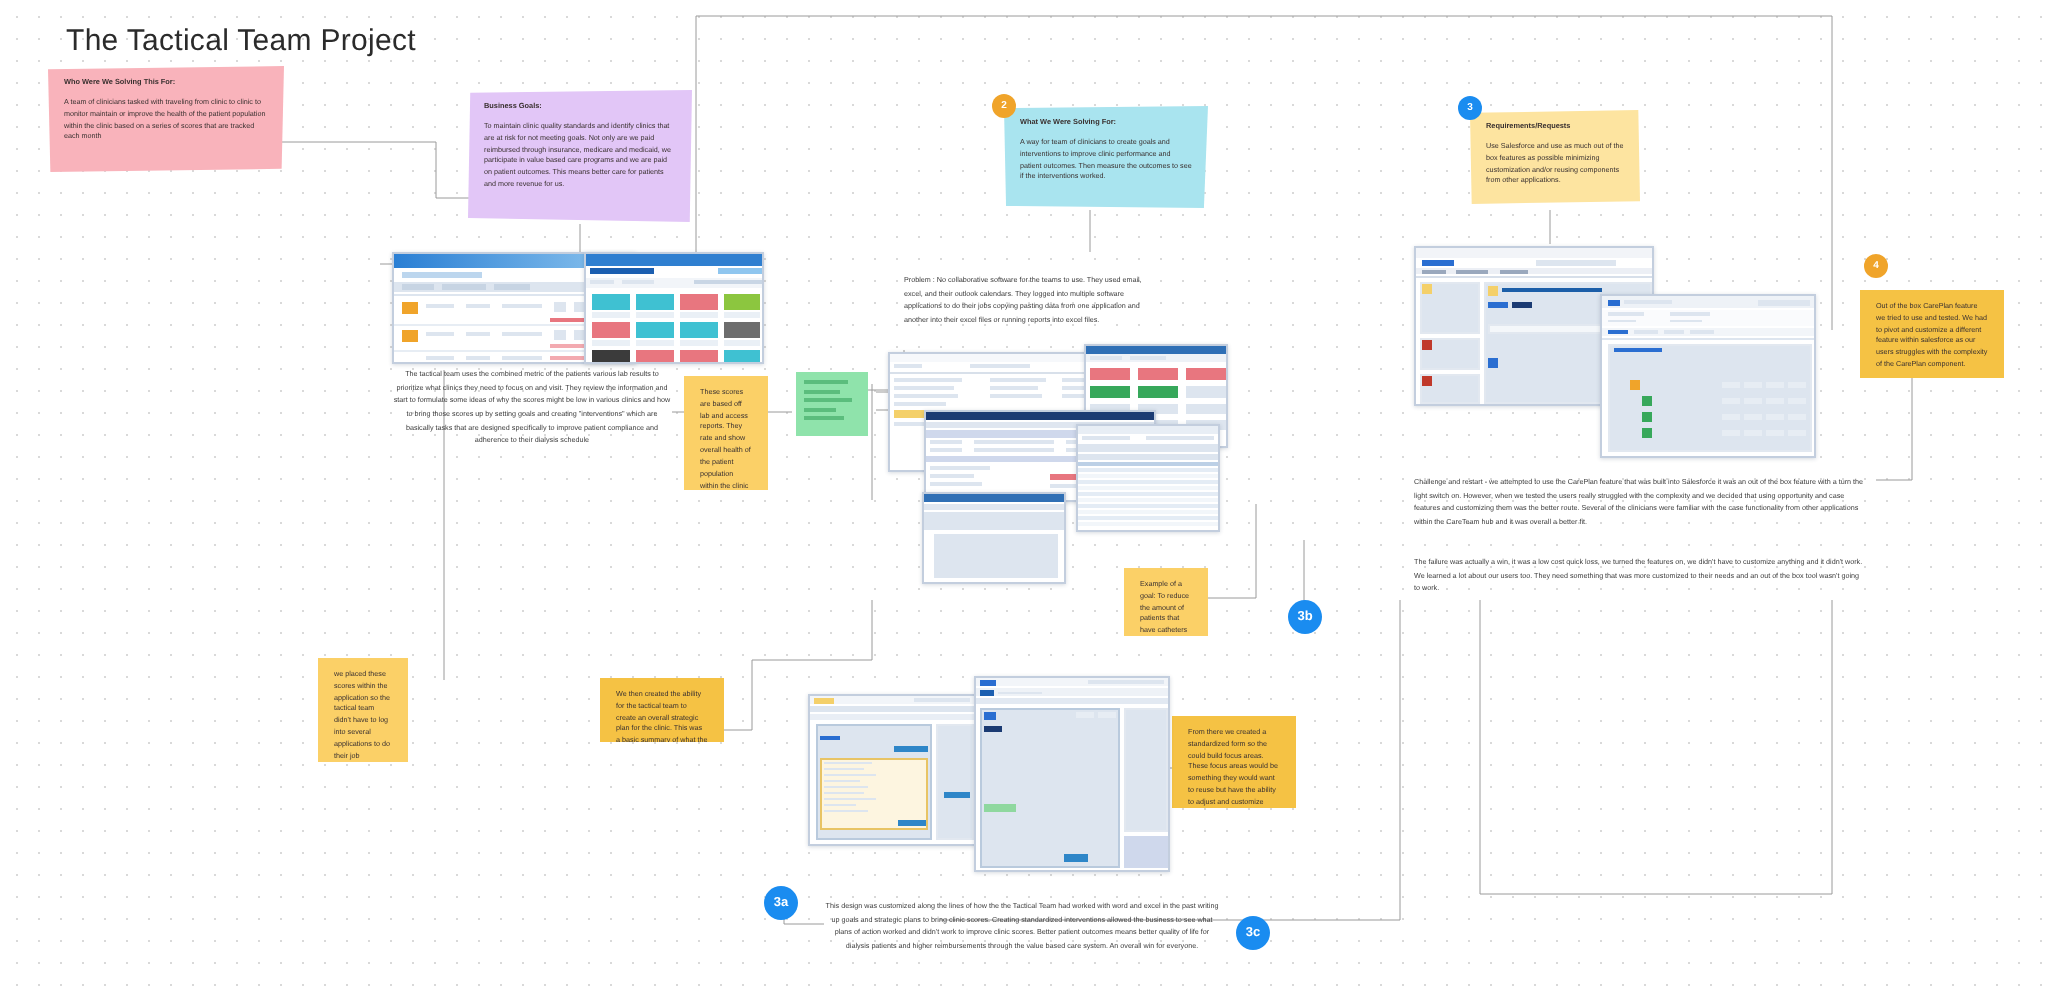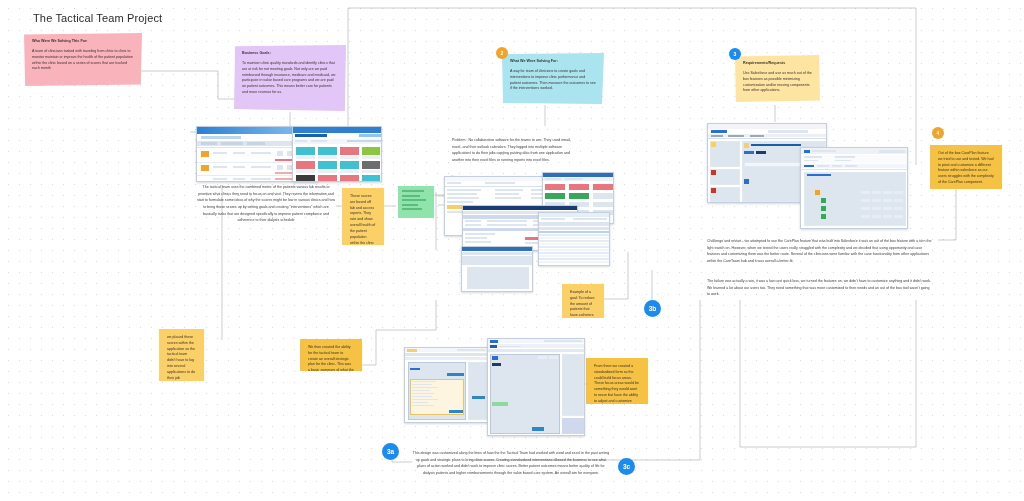--- a/index.html
+++ b/index.html
@@ -17,21 +17,21 @@
     background-color:#ffffff;
     background-image: radial-gradient(circle, #d9d9d9 0.7px, transparent 0.7px);
     background-size: 11px 11px;
     background-position: 3px 3px;
   }
   .layer { position:absolute; inset:0; }
   svg.conn { position:absolute; inset:0; width:1024px; height:501px; pointer-events:none; }
 
   .board-title {
     position:absolute; left:33px; top:12px;
-    font-size:11px; color:#2b2b2b; letter-spacing:.15px;text-align:center;
+    font-size:15px; color:#2b2b2b; letter-spacing:.15px;text-align:center;
   }
 
   
   .note {
     position:absolute;
     padding:6px 8px 8px 8px;
     font-size:3.6px;
     line-height:1.62;
     color:#3a3130;
     overflow:hidden;

